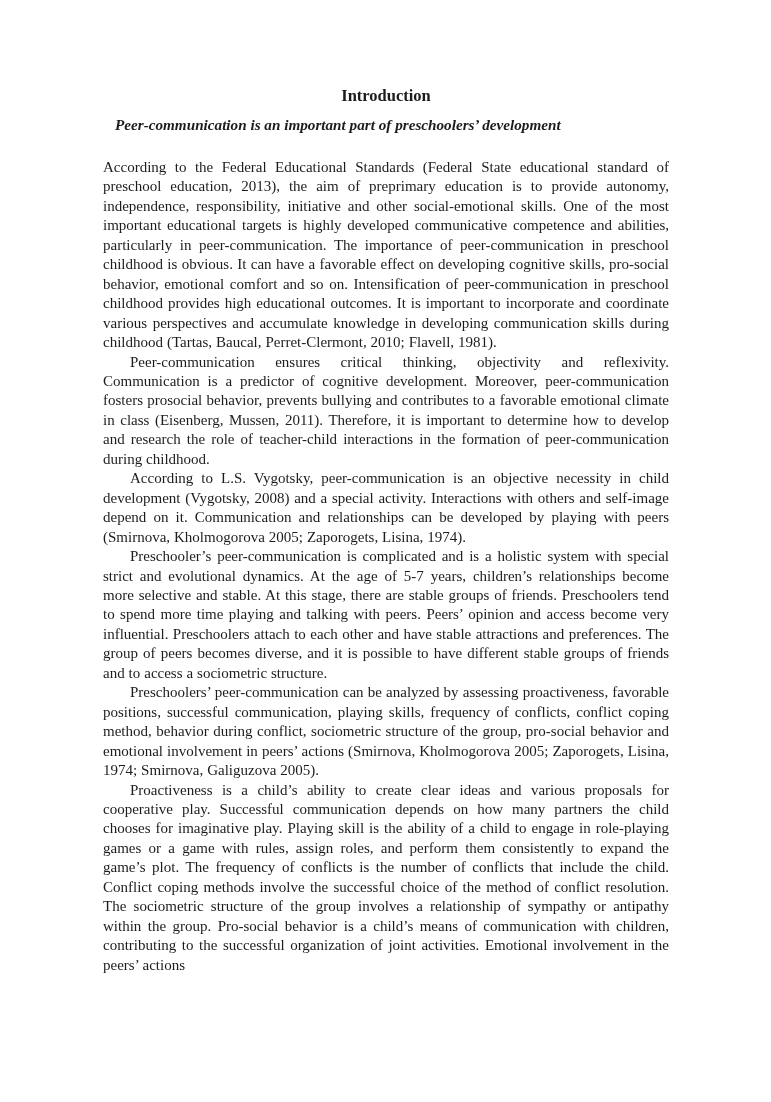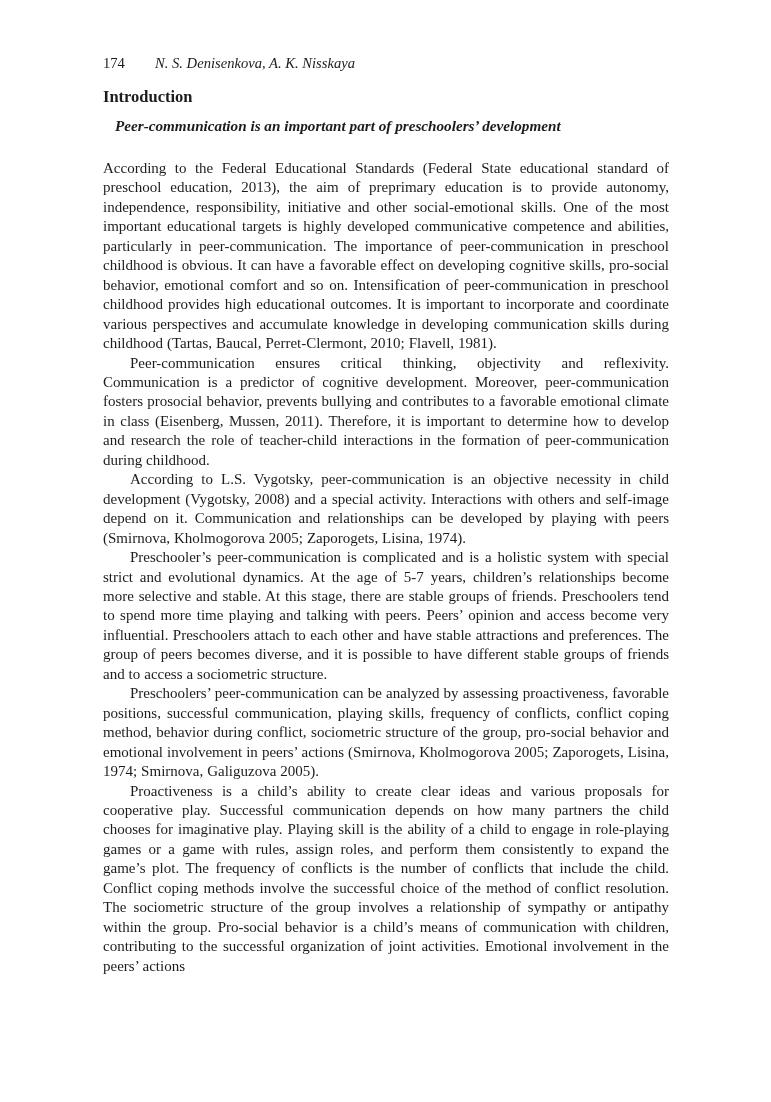--- a/index.html
+++ b/index.html
@@ -32,22 +32,23 @@
     min-width: 52px;
     font-style: normal;
   }
   .authors {
     font-style: italic;
   }
   h1.section-title {
     font-family: "Liberation Serif", serif;
     font-size: 16.5px;
     font-weight: bold;
-    margin: 15px 0 0 0;
+    margin: 32px 0 0 0;
     line-height: 20px;
+    text-align: center;
   }
   h2.subsection-title {
     font-family: "Liberation Serif", serif;
     font-size: 15.2px;
     font-weight: bold;
     font-style: italic;
     margin: 9px 0 0 12px;
     line-height: 19px;
   }
   .body-text {
@@ -65,24 +66,20 @@
   }
   .body-text p.first {
     text-indent: 0;
   }
 </style>
 </head>
 <body>
 
 <div class="page">
 
-  <div class="running-header">
-    <span class="page-number">174</span>
-    <span class="authors">N. S. Denisenkova, A. K. Nisskaya</span>
-  </div>
 
   <h1 class="section-title">Introduction</h1>
 
   <h2 class="subsection-title">Peer-communication is an important part of preschoolers’ development</h2>
 
   <div class="body-text">
     <p class="first">According to the Federal Educational Standards (Federal State educational standard of preschool education, 2013), the aim of preprimary education is to provide autonomy, independence, responsibility, initiative and other social-emotional skills. One of the most important educational targets is highly developed communicative competence and abilities, particularly in peer-communication. The importance of peer-communication in preschool childhood is obvious. It can have a favorable effect on developing cognitive skills, pro-social behavior, emotional comfort and so on. Intensification of peer-communication in preschool childhood provides high educational outcomes. It is important to incorporate and coordinate various perspectives and accumulate knowledge in developing communication skills during childhood (Tartas, Baucal, Perret-Clermont, 2010; Flavell, 1981).</p>
     <p>Peer-communication ensures critical thinking, objectivity and reflexivity. Communication is a predictor of cognitive development. Moreover, peer-communication fosters prosocial behavior, prevents bullying and contributes to a favorable emotional climate in class (Eisenberg, Mussen, 2011). Therefore, it is important to determine how to develop and research the role of teacher-child interactions in the formation of peer-communication during childhood.</p>
     <p>According to L.S. Vygotsky, peer-communication is an objective necessity in child development (Vygotsky, 2008) and a special activity. Interactions with others and self-image depend on it. Communication and relationships can be developed by playing with peers (Smirnova, Kholmogorova 2005; Zaporogets, Lisina, 1974).</p>
     <p>Preschooler’s peer-communication is complicated and is a holistic system with special strict and evolutional dynamics. At the age of 5-7 years, children’s relationships become more selective and stable. At this stage, there are stable groups of friends. Preschoolers tend to spend more time playing and talking with peers. Peers’ opinion and access become very influential. Preschoolers attach to each other and have stable attractions and preferences. The group of peers becomes diverse, and it is possible to have different stable groups of friends and to access a sociometric structure.</p>

